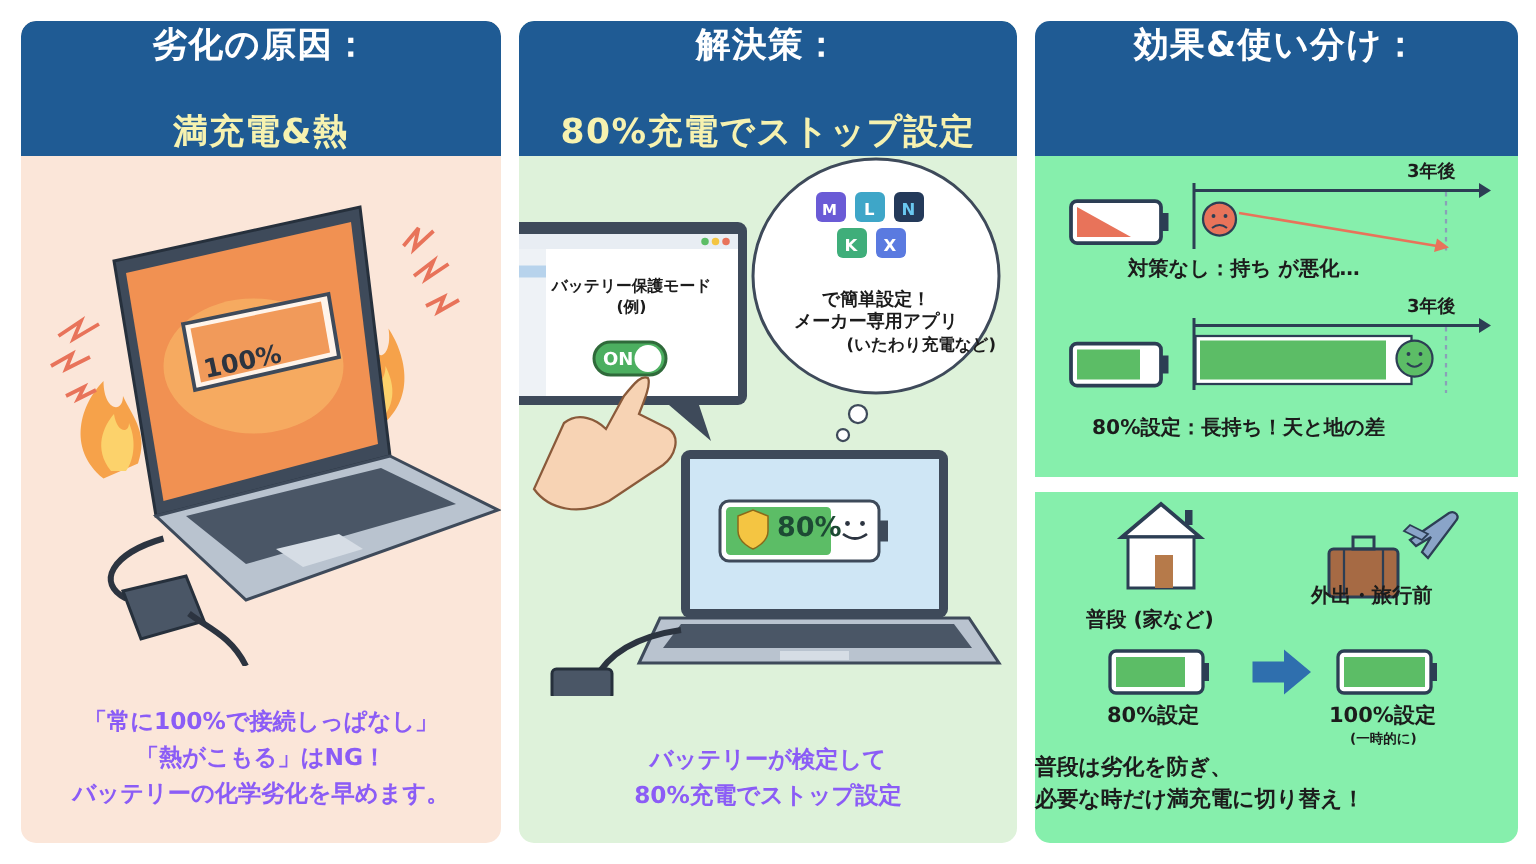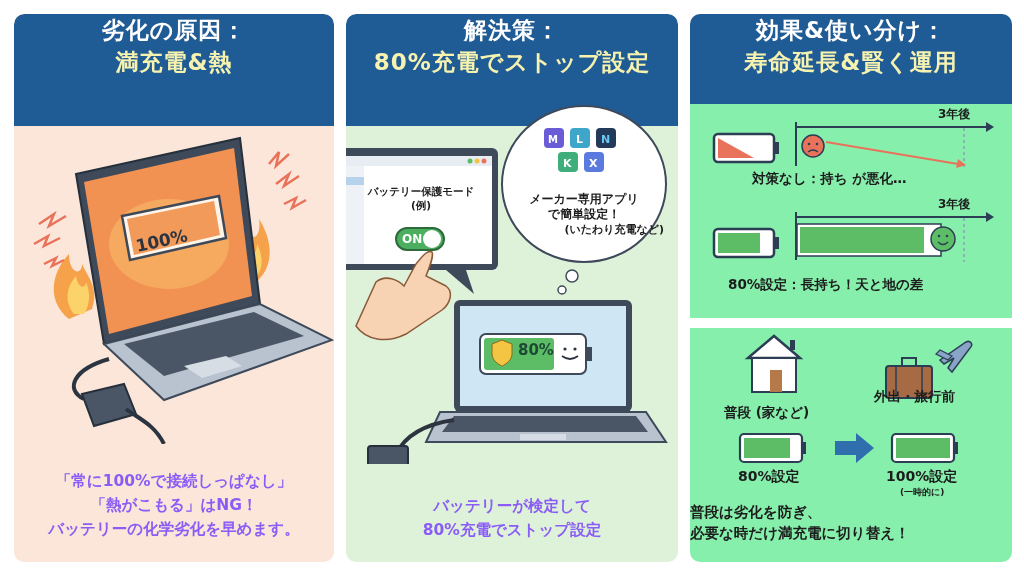--- a/index.html
+++ b/index.html
@@ -4,22 +4,22 @@
 <style>
   * { box-sizing: border-box; margin: 0; padding: 0; }
   html, body { width: 1024px; height: 576px; overflow: hidden; background: #ffffff; }
   body { font-family: "DejaVu Sans", "Liberation Sans", sans-serif; color: #1f1f1f; position: relative; }
 
   .panel { position: absolute; top: 14px; height: 548px; border-radius: 10px; overflow: hidden; }
   .panel-1 { left: 14px; width: 320px; background: #fbe6d9; }
   .panel-2 { left: 346px; width: 332px; background: #def2da; }
   .panel-3 { left: 690px; width: 322px; background: transparent; overflow: visible; }
 
-  .header { position: absolute; left: 0; top: 0; right: 0; height: 112px; background: #1f5b94;
-            border-radius: 10px 10px 0 0; display: flex; flex-direction: column; align-items: center; justify-content: flex-start; }
+  .header { position: absolute; left: 0; top: 0; right: 0; height: 90px; background: #1f5b94;
+            border-radius: 10px 10px 0 0; display: flex; flex-direction: column; align-items: center; justify-content: space-between; }
   .header .line1 { color: #ffffff; font-weight: bold; font-size: 23px; line-height: 32px; letter-spacing: 1px; }
   .header .line2 { color: #f6f2b0; font-weight: bold; font-size: 23px; line-height: 32px; letter-spacing: 1px; }
 
   .bottom-text { position: absolute; left: 0; right: 0; text-align: center; font-weight: bold; font-size: 15.5px; line-height: 24px; color: #8b5cf6; }
 
   
   .p1-art { position: absolute; left: 0; top: 90px; width: 320px; height: 340px; }
 
   
   .sub { position: absolute; left: 0; width: 322px; background: #86efac; }
@@ -148,37 +148,36 @@
     </g>
   </svg>
 
   <div class="lbl" style="left:0;top:170px;width:150px;text-align:center;font-size:10.5px;line-height:14px;">
     <div>バッテリー保護モード</div>
     <div>(例)</div>
   </div>
   <div class="lbl" style="left:56px;top:218px;color:#fff;font-size:12px;">ON</div>
 
   <div class="lbl" style="left:158px;top:178px;width:160px;text-align:center;font-size:12px;line-height:15px;">
+    <div>で簡単設定！</div>
     <div>メーカー専用アプリ</div>
-    <div>で簡単設定！</div>
     <div class="small">(いたわり充電など)</div>
   </div>
 
-  <div class="lbl" style="left:172px;top:327px;font-size:15px;color:#1d4a34;">80%</div>
+  <div class="lbl" style="left:172px;top:327px;font-size:18px;color:#1d4a34;">80%</div>
 
   <div class="bottom-text" style="top:480px;">
     <div>バッテリーが検定して</div>
     <div>80%充電でストップ設定</div>
   </div>
 </div>
 
 <div class="panel panel-3">
   <div class="header header-3">
     <div class="line1">効果&amp;使い分け：</div>
-    <div class="line2">寿命延長&amp;賢く運用</div>
   </div>
 
   <div class="sub sub-top">
     <svg width="322" height="214" viewBox="0 0 322 214" style="position:absolute;left:0;top:0;">
 
       <rect x="24" y="30" width="60" height="28" rx="4" fill="#fff" stroke="#2c3e54" stroke-width="2.5"></rect>
       <rect x="84" y="38" width="5" height="12" fill="#2c3e54"></rect>
       <polygon points="28,34 28,54 64,54" fill="#e8735a"></polygon>
       <line x1="106" y1="18" x2="106" y2="62" stroke="#2c3e54" stroke-width="2"></line>
       <line x1="106" y1="23" x2="296" y2="23" stroke="#2c3e54" stroke-width="2"></line>

